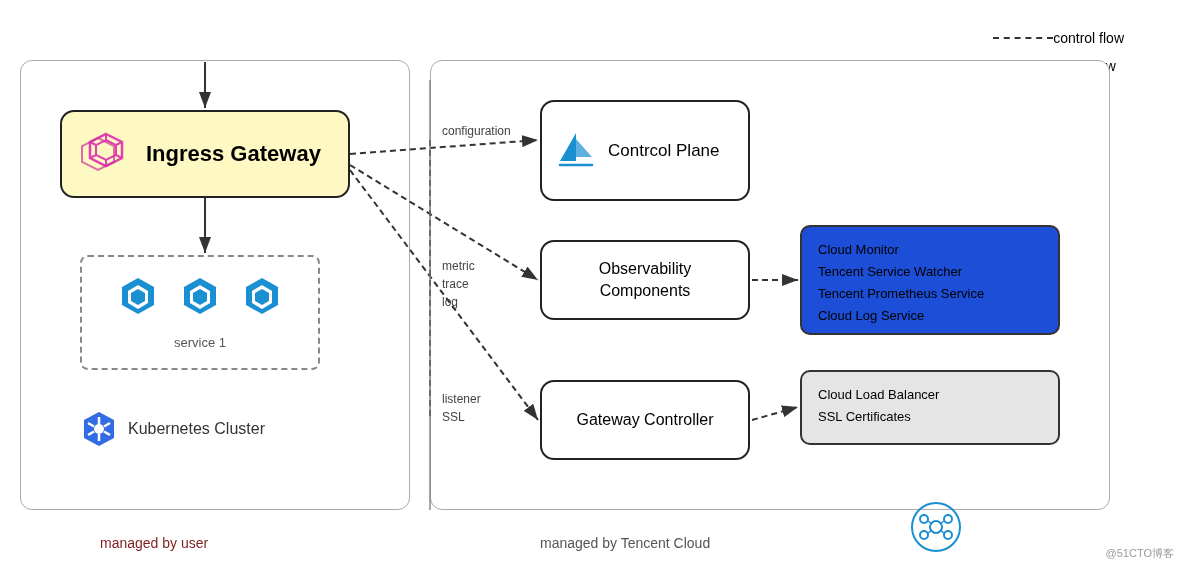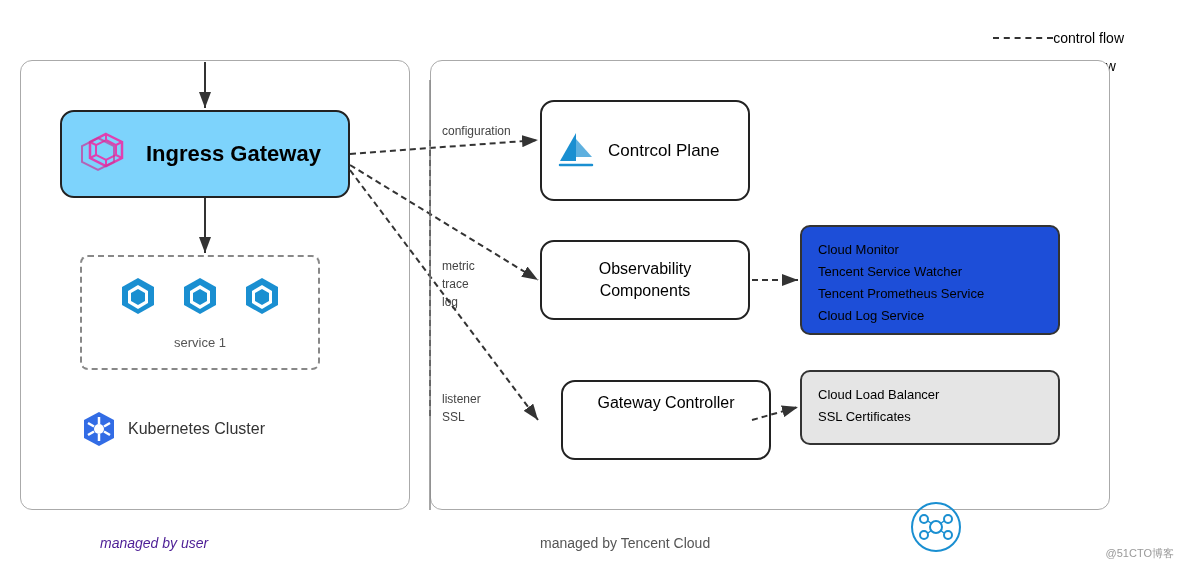--- a/index.html
+++ b/index.html
@@ -61,21 +61,21 @@
       left: 60px;
       top: 110px;
       width: 290px;
       height: 88px;
       border: 2.5px solid #222;
       border-radius: 14px;
       display: flex;
       align-items: center;
       gap: 14px;
       padding: 10px 18px;
-      background: #7dd3fc;
+      background: #fef9c3;
     }
     .ingress-box .label {
       font-size: 22px;
       font-weight: 600;
     }
 
     
     .service-box {
       position: absolute;
       left: 80px;
@@ -111,22 +111,21 @@
       font-size: 16px;
       color: #333;
     }
 
     
     .managed-user {
       position: absolute;
       bottom: 18px;
       left: 100px;
       font-size: 14px;
-      color: #4c1d95;
-      font-style: italic;
+      color: #7f1d1d;
     }
     .managed-tencent {
       position: absolute;
       bottom: 18px;
       left: 540px;
       font-size: 14px;
       color: #555;
     }
 
     
@@ -179,27 +178,28 @@
     .obs-box .label {
       font-size: 16px;
       font-weight: 500;
       text-align: center;
       line-height: 1.4;
     }
 
     
     .gateway-box {
       position: absolute;
-      left: 561px;
+      left: 540px;
       top: 380px;
       width: 210px;
       height: 80px;
       border: 2.5px solid #222;
       border-radius: 14px;
       display: flex;
+      align-items: center;
       justify-content: center;
       padding: 10px 14px;
       background: #fff;
     }
     .gateway-box .label {
       font-size: 16px;
       font-weight: 500;
       text-align: center;
       line-height: 1.4;
     }

